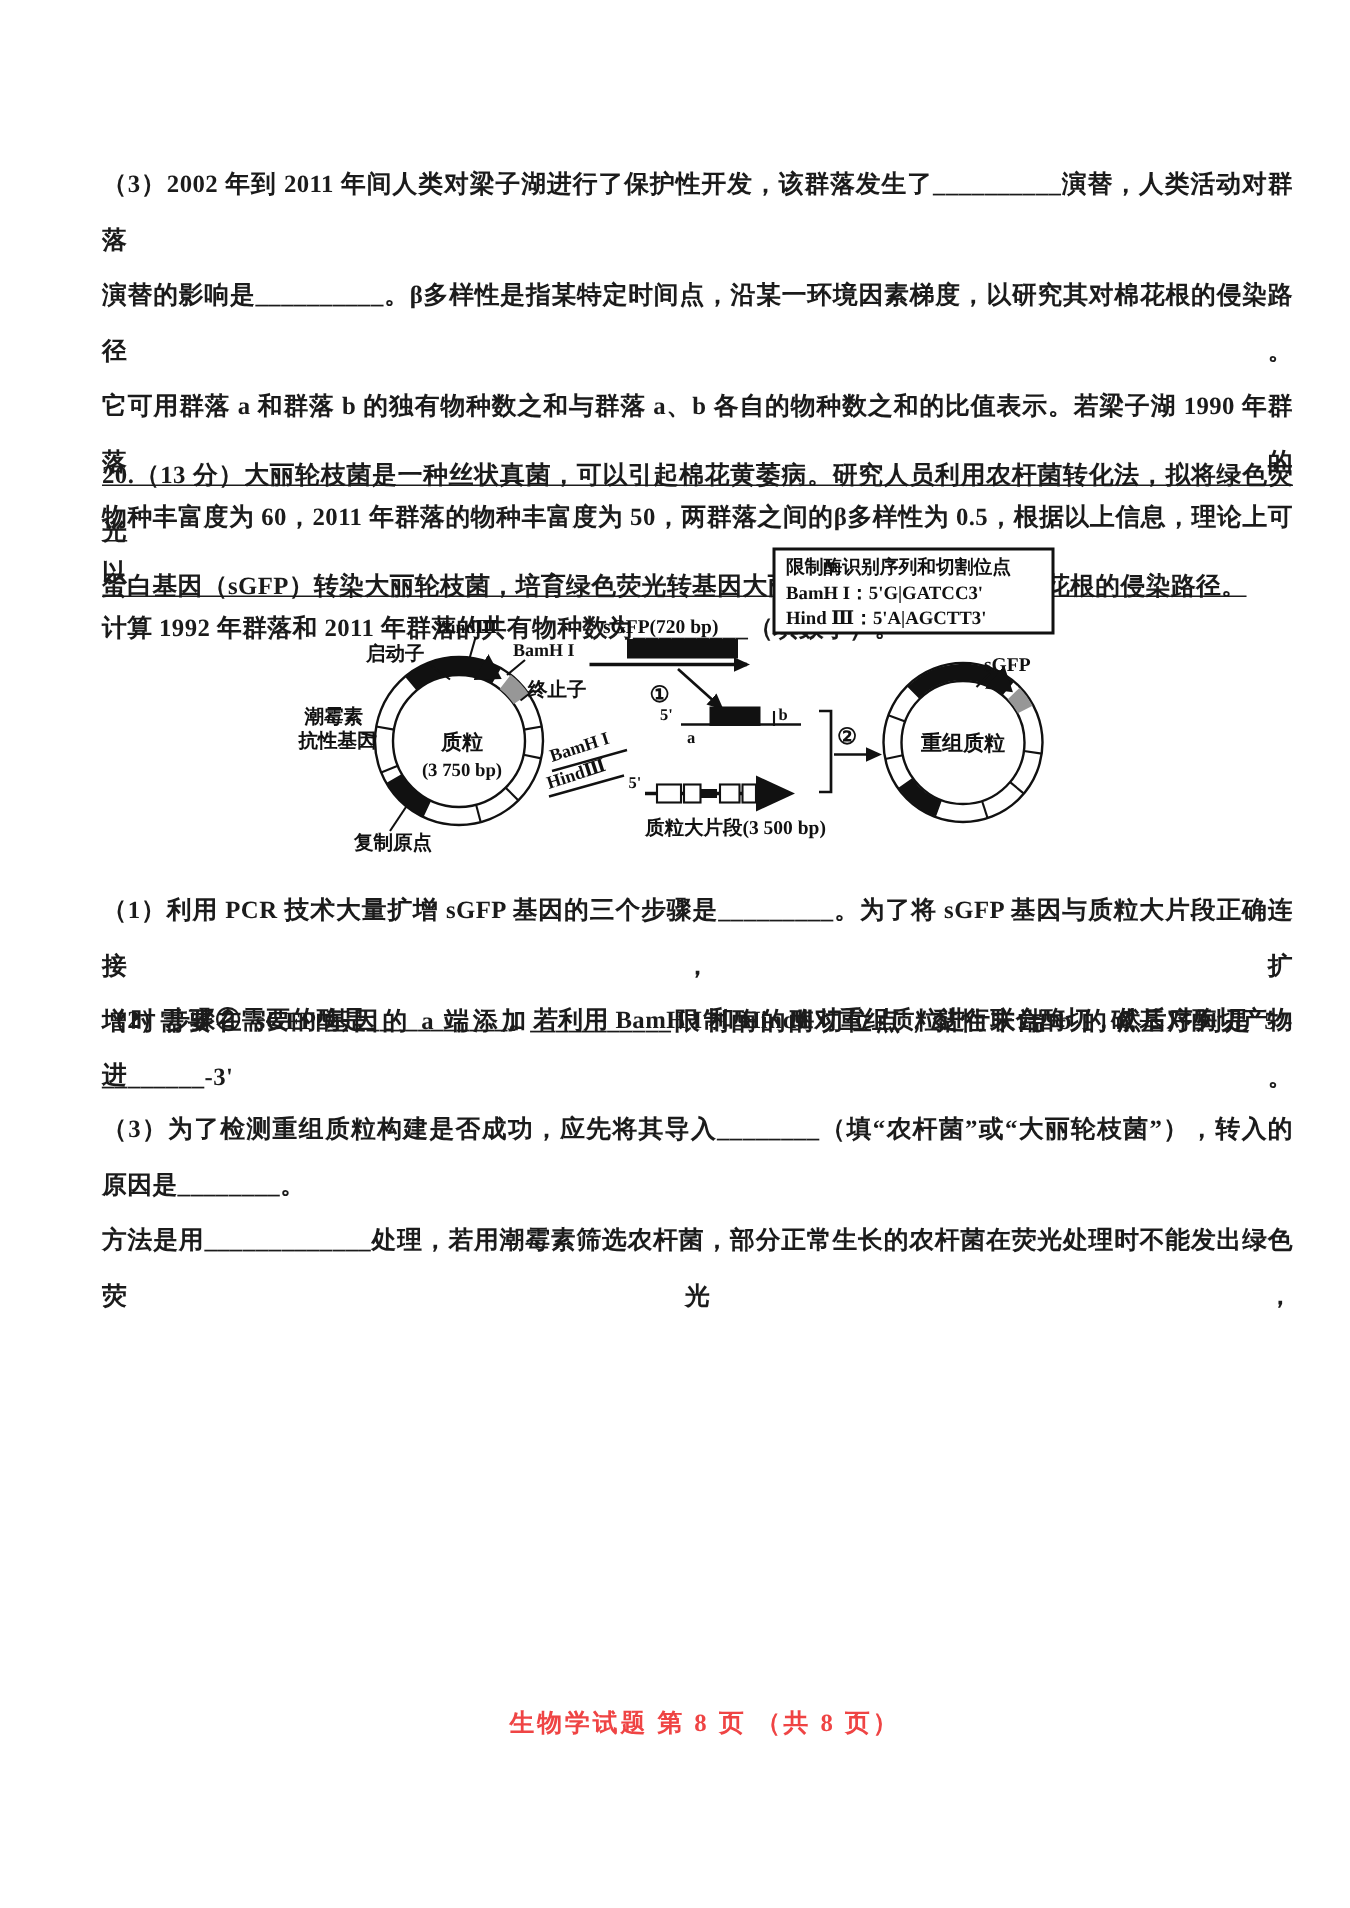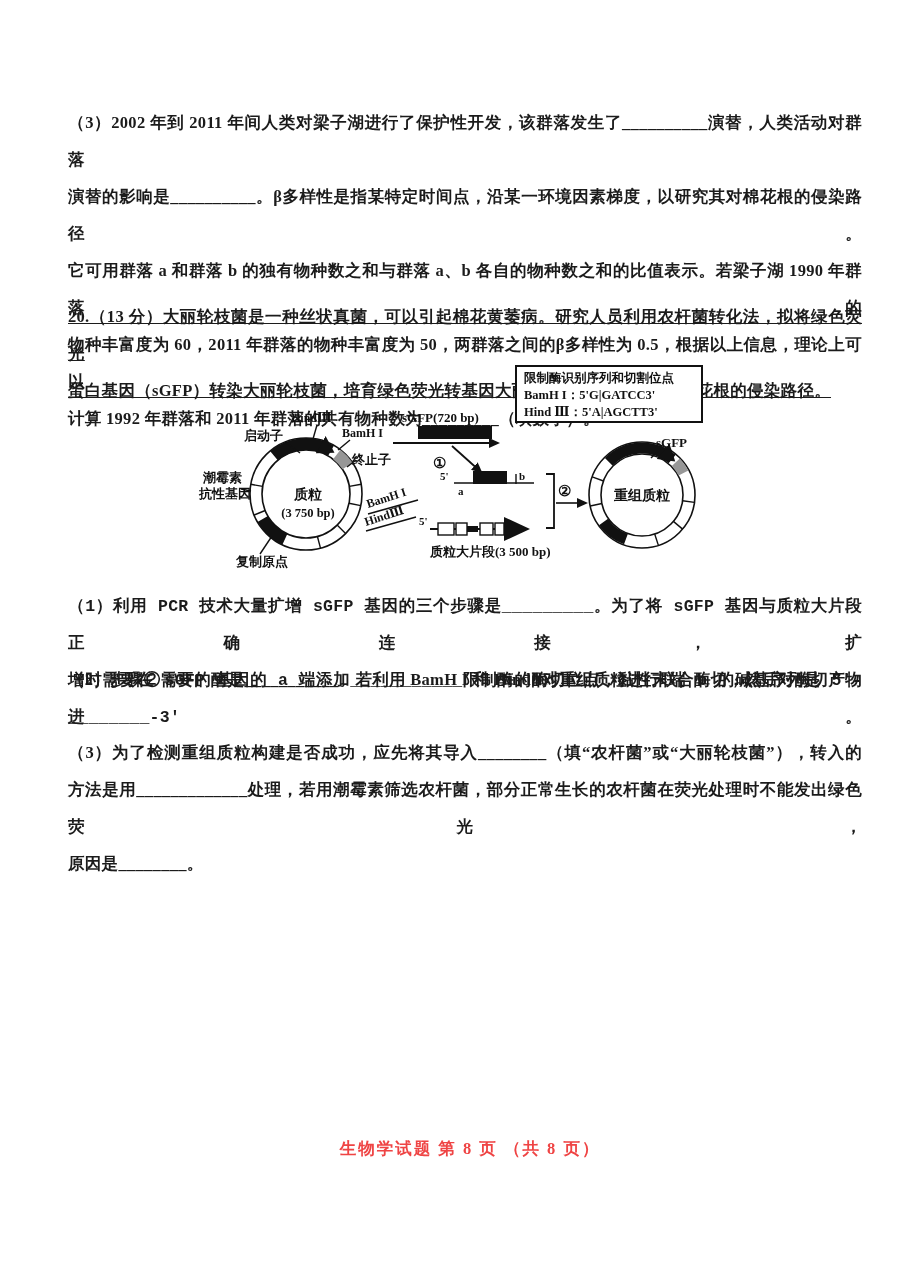--- a/index.html
+++ b/index.html
@@ -128,30 +128,30 @@
       <line x1="492.6" y1="138.7" x2="504.5" y2="140.4" class="ln"></line>
       <path d="M435.9,177.2 A47,47 0 0 1 413.5,160.0" class="blkarc" stroke-width="11"></path>
       <path d="M418.8,99.8 A47,47 0 0 1 482.2,97.0" class="blkarc" stroke-width="11" marker-end="url(#ahBig)"></path>
       <path d="M485.8,100.3 A47,47 0 0 1 493.5,111.0" class="gryarc" stroke-width="11"></path>
       <line x1="470" y1="87" x2="461" y2="96" class="ln"></line>
       <text x="466" y="85" class="t13">sGFP</text>
       <text x="452" y="138" class="t14" text-anchor="middle">重组质粒</text>
     </g>
   </svg>
 
-  <div class="para" style="top:588px;font-family:Liberation Mono, monospace;">
+  <div class="para" style="top:588px;">
     <div class="line fill">（1）利用 PCR 技术大量扩增 sGFP 基因的三个步骤是_________。为了将 sGFP 基因与质粒大片段正确连接，扩</div>
     <div class="line fill">增时需要在 sGFP 基因的 a 端添加___________限制酶的酶切位点，黏性末端 b 的碱基序列是 5'-________-3'。</div>
   </div>
 
   <div class="para" style="top:661px;font-family:Liberation Serif, serif;">
     <div class="line fill">（2）步骤②需要的酶是___________。若利用 BamH I 和 HindⅢ对重组质粒进行联合酶切，然后对酶切产物进</div>
   </div>
 
   <div class="para" style="top:734px;font-family:Liberation Serif, serif;">
     <div class="line fill">（3）为了检测重组质粒构建是否成功，应先将其导入________（填“农杆菌”或“大丽轮枝菌”），转入的</div>
+    <div class="line">原因是________。</div>
     <div class="line fill">方法是用_____________处理，若用潮霉素筛选农杆菌，部分正常生长的农杆菌在荧光处理时不能发出绿色荧光，</div>
-    <div class="line">原因是________。</div>
   </div>
 
   <div class="footer">生物学试题 第 8 页 （共 8 页）</div>
 
 </div>
 
 </body></html>

